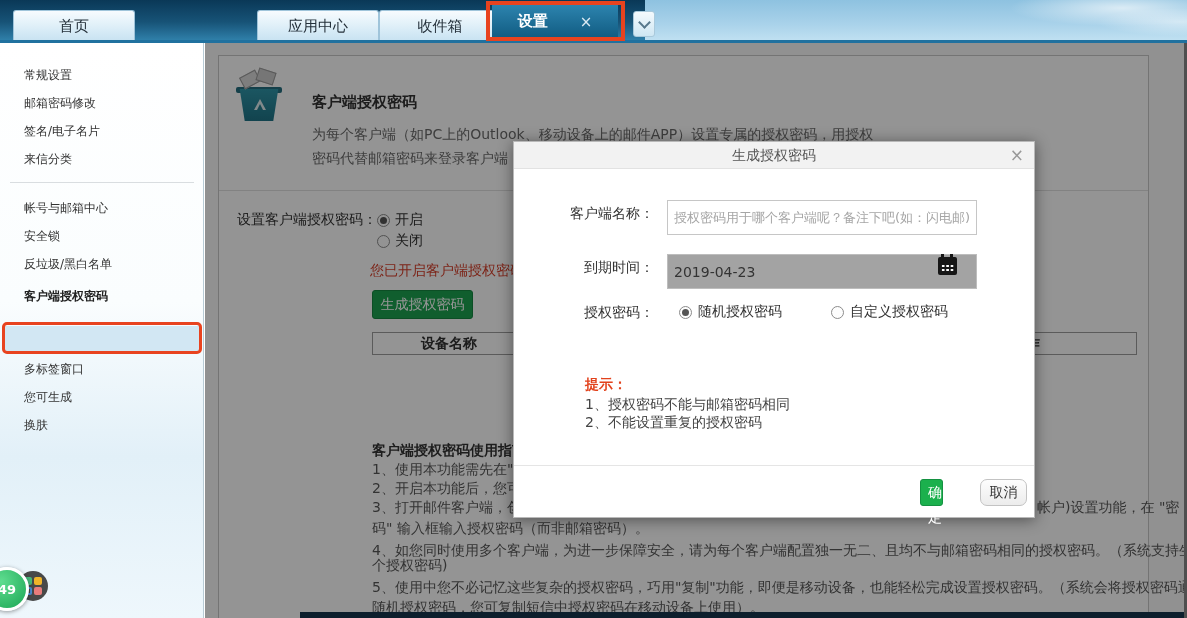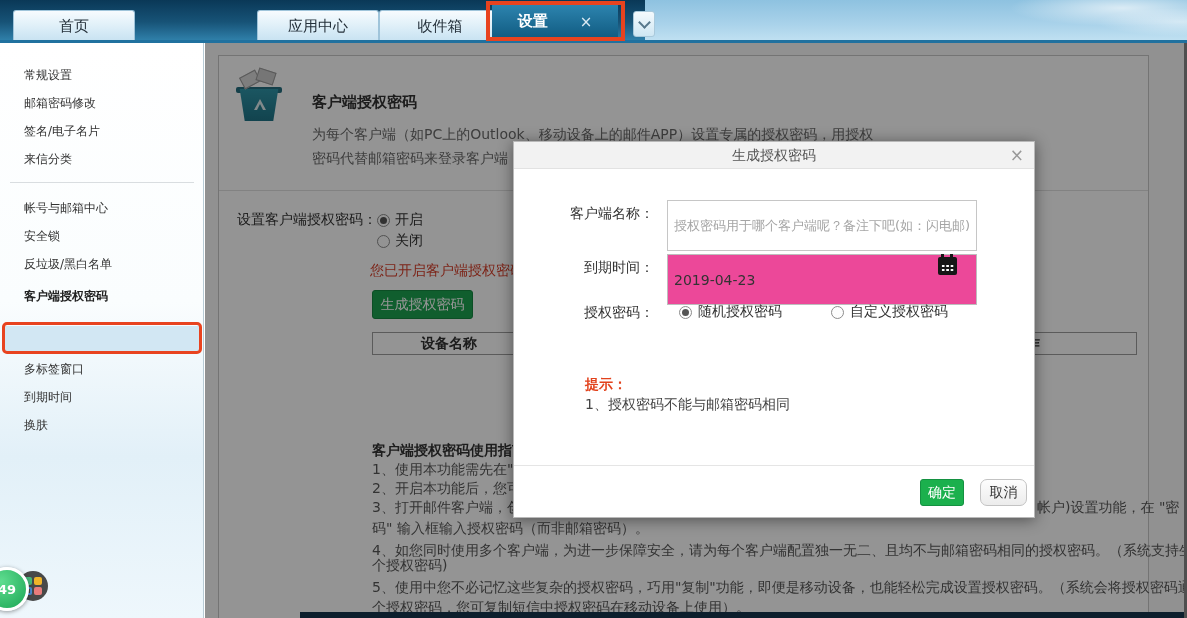--- a/index.html
+++ b/index.html
@@ -78,33 +78,33 @@
   .win-edge{position:absolute;right:0;top:43px;width:3px;height:575px;background:#4f4f4f;z-index:6;}
 
   
   .modal{position:absolute;left:513px;top:141px;width:522px;height:377px;background:#fff;z-index:10;
        box-shadow:0 2px 14px rgba(0,0,0,.45);border:1px solid #b9b9b9;box-sizing:border-box;}
   .m-head{position:absolute;left:0;top:0;width:100%;height:26px;background:#f2f2f2;border-bottom:1px solid #e2e2e2;}
   .m-title{position:absolute;left:0;top:0;width:100%;height:26px;line-height:26px;text-align:center;font-size:14px;color:#555;}
   .m-close{position:absolute;right:10px;top:2px;font-size:17px;color:#999;cursor:pointer;line-height:22px;}
   .m-label{position:absolute;left:0;width:140px;text-align:right;font-size:14px;color:#333;white-space:nowrap;}
   .m-input{position:absolute;left:153px;width:296px;height:25px;border:1px solid #c6c6c6;font-size:13px;color:#333;
-       padding:12px 6px;box-sizing:content-box;font-family:inherit;background:#fff;}
+       padding:4px 6px;box-sizing:content-box;font-family:inherit;background:#fff;}
   .m-input::placeholder{color:#a5a5a5;opacity:1;}
-  .m-input.gray{background:#ec4899;border-color:#bdbdbd;font-size:14px;}
+  .m-input.gray{background:#a3a3a3;border-color:#bdbdbd;font-size:14px;}
   .m-input.dis{background:#e9e9e9;border-color:#c9c9c9;color:#999;font-size:14px;}
   .cal-icon{position:absolute;left:424px;top:115px;width:19px;height:18px;background:#161616;border-radius:2px;cursor:pointer;}
   .cal-icon::before{content:"";position:absolute;left:3px;top:-3px;width:3px;height:4px;background:#161616;box-shadow:9px 0 #161616;}
   .cal-icon::after{content:"";position:absolute;left:3px;top:7px;width:13px;height:8px;
        background-image:radial-gradient(circle,#fff 1px,rgba(0,0,0,0) 1.4px);background-size:4.4px 4px;}
   .m-tips-title{position:absolute;left:71px;top:234px;font-size:14px;font-weight:bold;color:#e2421c;}
   .m-tip{position:absolute;left:71px;font-size:14px;color:#444;white-space:nowrap;}
   .m-footline{position:absolute;left:0;top:323px;width:100%;height:1px;background:#e5e5e5;}
-  .btn-ok{position:absolute;left:406px;top:337px;width:44px;height:27px;background:#1bb04d;border:1px solid #149141;
-       border-radius:3px;color:#fff;font-size:14px;line-height:25px;text-align:center;cursor:pointer;box-sizing:border-box;}
+  .btn-ok{position:absolute;left:406px;top:337px;width:23px;height:27px;background:#1bb04d;border:1px solid #149141;
+       border-radius:3px;color:#fff;font-size:14px;line-height:25px;text-align:right;cursor:pointer;box-sizing:border-box;}
   .btn-cancel{position:absolute;left:466px;top:337px;width:47px;height:27px;border:1px solid #c3c3c3;border-radius:7px;
        background:linear-gradient(180deg,#fdfdfd,#ececec);color:#333;font-size:14px;line-height:25px;text-align:center;cursor:pointer;box-sizing:border-box;}
 
   
   .anno-tab{position:absolute;left:486px;top:1px;width:139px;height:40px;border:4px solid #e8431f;box-sizing:border-box;z-index:20;pointer-events:none;}
   .anno-side{position:absolute;left:2px;top:279px;width:200px;height:32px;border:3px solid #e8431f;border-radius:5px;box-sizing:border-box;z-index:20;pointer-events:none;}
   
   .side-active-row{position:absolute;left:5px;top:283px;width:194px;height:25px;background:#d2e7f3;z-index:1;}
 
   
@@ -146,21 +146,21 @@
     <div class="side-item" style="top:78px">签名/电子名片</div>
     <div class="side-item" style="top:106px">来信分类</div>
     <div class="side-div" style="top:139px"></div>
     <div class="side-item" style="top:155px">帐号与邮箱中心</div>
     <div class="side-item" style="top:183px">安全锁</div>
     <div class="side-item" style="top:211px">反垃圾/黑白名单</div>
     <div class="side-item side-active" style="top:243px;z-index:2">客户端授权密码</div>
     <div class="side-div" style="top:279px"></div>
     <div class="side-item" style="top:288px">文件夹和标签</div>
     <div class="side-item" style="top:316px">多标签窗口</div>
-    <div class="side-item" style="top:344px">到期时间</div>
+    <div class="side-item" style="top:344px">您可生成</div>
     <div class="side-item" style="top:372px">换肤</div>
     <div class="anno-side"></div>
   </div>
 
   <div class="main">
     <div class="panel"></div>
 
     <div class="bin-rim"></div>
     <div class="bin"></div>
     <div class="paper1"></div>
@@ -191,21 +191,21 @@
     <div class="gline" style="top:416px">
       <span>1、使用本功能需先在"</span><span class="glink">企业</span>
     </div>
     <div class="gline" style="top:435px">2、开启本功能后，您可生成</div>
     <div class="gline" style="top:454px">3、打开邮件客户端，创建</div>
     <div class="g-right">帐户)设置功能，在 "密</div>
     <div class="gline" style="top:475px">码" 输入框输入授权密码（而非邮箱密码）。</div>
     <div class="gline" style="top:497px">4、如您同时使用多个客户端，为进一步保障安全，请为每个客户端配置独一无二、且均不与邮箱密码相同的授权密码。（系统支持生成最多不超过20</div>
     <div class="gline" style="top:512px">个授权密码)</div>
     <div class="gline" style="top:534px">5、使用中您不必记忆这些复杂的授权密码，巧用"复制"功能，即便是移动设备，也能轻松完成设置授权密码。（系统会将授权密码通过短信发送到您</div>
-    <div class="gline" style="top:554px">个授权密码，您可复制短信中授权密码在移动设备上使用）。</div>
+    <div class="gline" style="top:554px">随机授权密码，您可复制短信中授权密码在移动设备上使用）。</div>
 
     <div class="hscroll"></div>
   </div>
 
   <div class="overlay"></div>
   <div class="win-edge"></div>
 
   <div class="modal">
     <div class="m-head"></div>
     <div class="m-title">生成授权密码</div>
@@ -219,20 +219,21 @@
     <div class="cal-icon"></div>
 
     <div class="m-label" style="top:162px">授权密码：</div>
     <span class="radio checked" style="left:165px;top:164px"></span>
     <span class="radio-label" style="left:184px;top:161px">随机授权密码</span>
     <span class="radio" style="left:317px;top:164px"></span>
     <span class="radio-label" style="left:336px;top:161px">自定义授权密码</span>
 
     <div class="m-tips-title">提示：</div>
     <div class="m-tip" style="top:254px">1、授权密码不能与邮箱密码相同</div>
+    <div class="m-tip" style="top:272px">2、不能设置重复的授权密码</div>
 
     <div class="m-footline"></div>
     <div class="btn-ok">确定</div>
     <div class="btn-cancel">取消</div>
   </div>
 
   <div class="anno-tab"></div>
 
   <div class="float-apps">
     <div class="apps-grid">

